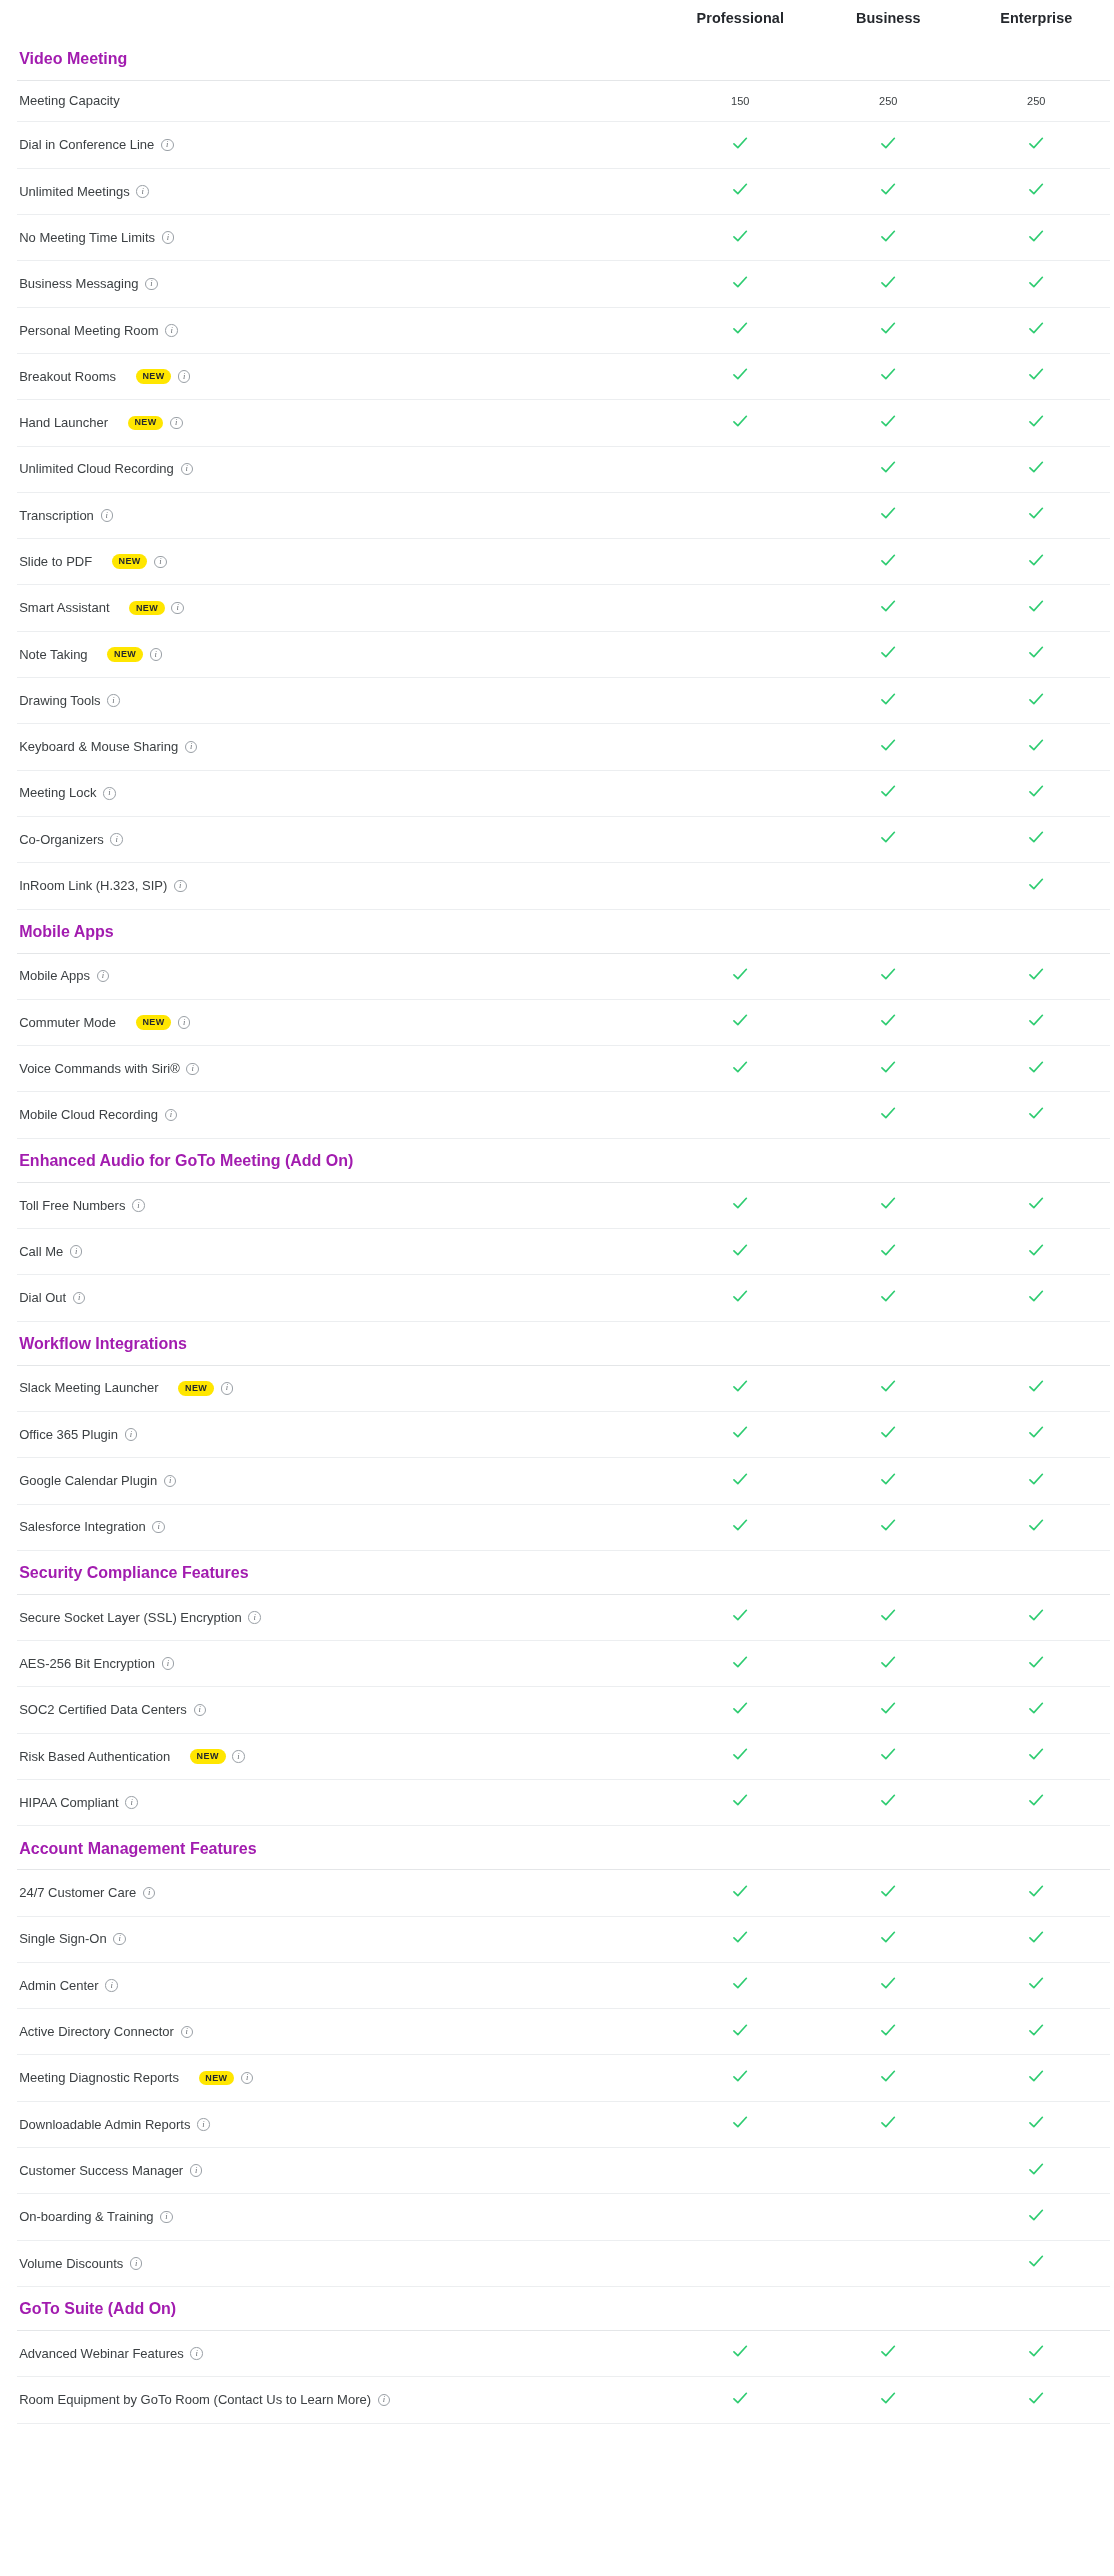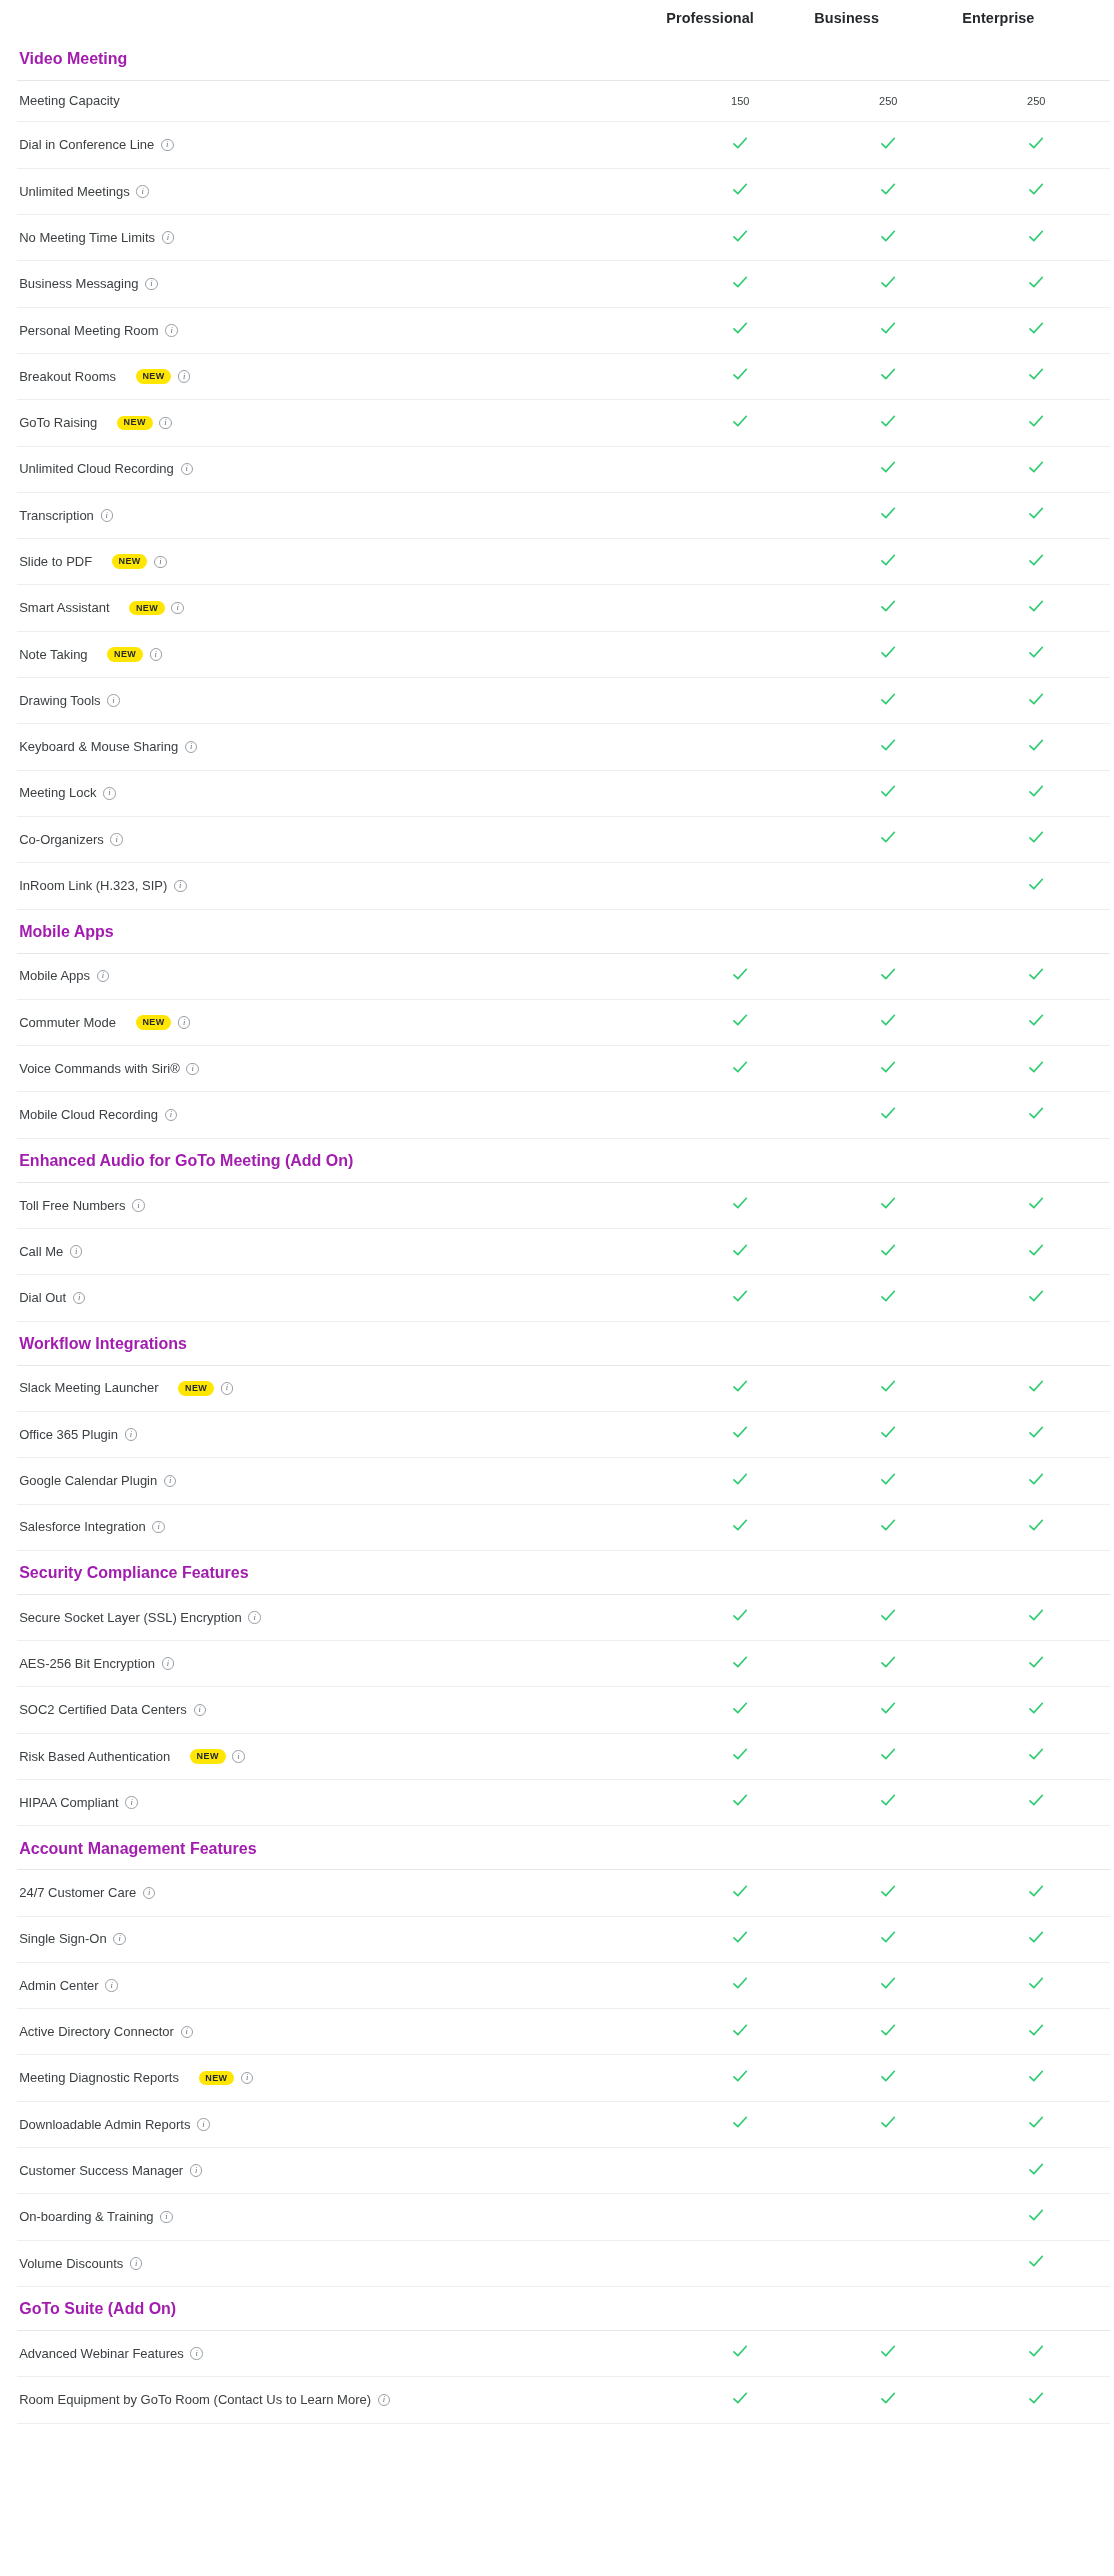--- a/index.html
+++ b/index.html
@@ -21,21 +21,21 @@
     margin: 0 0 0 17.3px;
     border-collapse: collapse;
     table-layout: fixed;
   }
   .compare-table col.feature { width: 649px; }
   .compare-table col.plan { width: 148px; }
   thead th {
     font-size: 14.4px;
     font-weight: bold;
     color: #25282d;
-    text-align: left;
+    text-align: center;
     padding: 9.6px 0 21px 0;
     background: #ffffff;
     vertical-align: bottom;
     letter-spacing: 0.1px;
   }
   thead th.feature-head { text-align: left; }
   tr.section-row td {
     font-size: 16px;
     font-weight: bold;
     color: #a21caf;
@@ -253,21 +253,21 @@
           <td class="val"><span class="check"><svg width="16.3" height="16.3" viewBox="0 0 17 17" fill="none">
                 <path d="M2 9.2 L6.1 13.2 L15 3.4" stroke="#2ecc71" stroke-width="1.7" stroke-linecap="round" stroke-linejoin="round"></path>
               </svg></span></td>
           <td class="val"><span class="check"><svg width="16.3" height="16.3" viewBox="0 0 17 17" fill="none">
                 <path d="M2 9.2 L6.1 13.2 L15 3.4" stroke="#2ecc71" stroke-width="1.7" stroke-linecap="round" stroke-linejoin="round"></path>
               </svg></span></td>
         </tr>
         <tr class="feature-row">
           <td>
             <span class="label-wrap">
-              <span class="label-text">GoTo Raising</span>
+              <span class="label-text">Hand Launcher</span>
               <span class="badge-new">NEW</span>
               <span class="info-icon">
                 <span>i</span>
               </span>
             </span>
           </td>
           <td class="val"><span class="check"><svg width="16.3" height="16.3" viewBox="0 0 17 17" fill="none">
                 <path d="M2 9.2 L6.1 13.2 L15 3.4" stroke="#2ecc71" stroke-width="1.7" stroke-linecap="round" stroke-linejoin="round"></path>
               </svg></span></td>
           <td class="val"><span class="check"><svg width="16.3" height="16.3" viewBox="0 0 17 17" fill="none">

